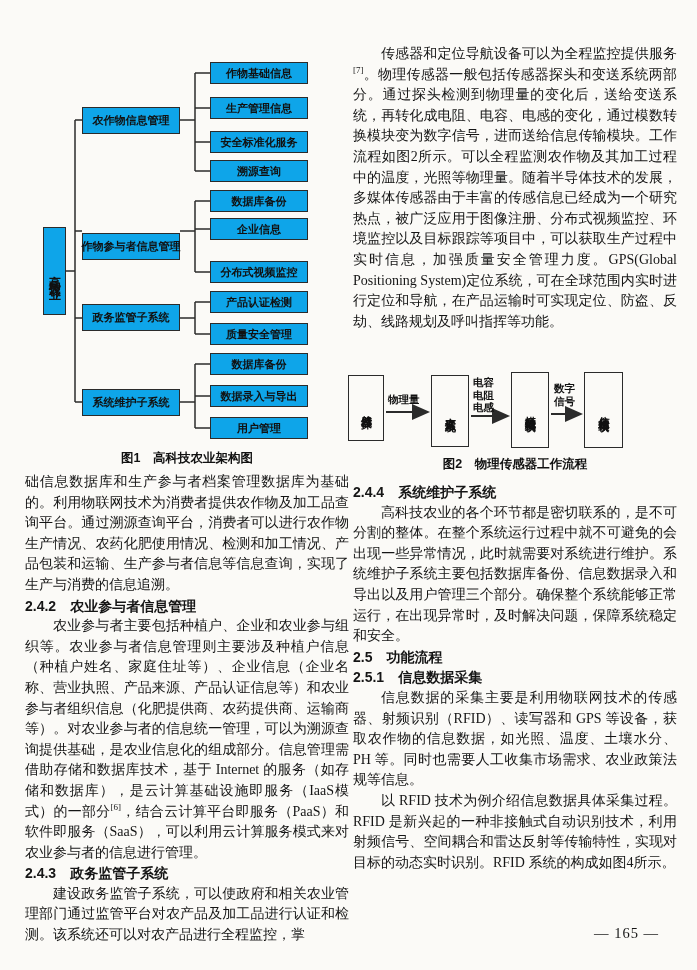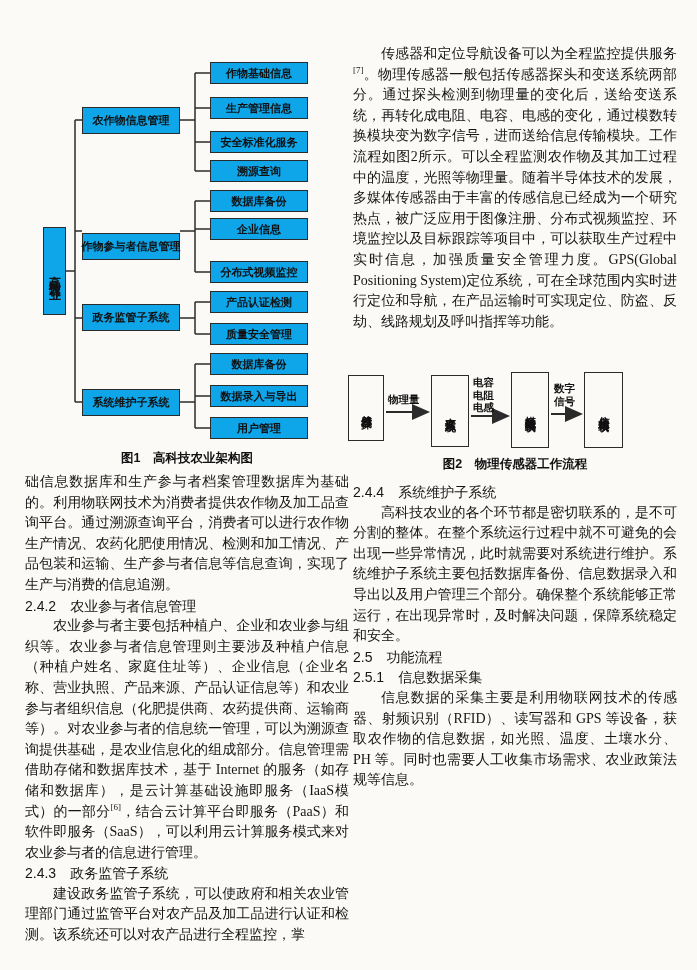--- a/index.html
+++ b/index.html
@@ -11,21 +11,21 @@
     font-family:"Liberation Serif", serif;
     overflow:hidden;
     box-shadow:0 0 4px rgba(0,0,0,.25);
   }
   
   .col{position:absolute;width:324px;font-size:14px;line-height:20.6px;text-align:justify;}
   .col p{margin:0;}
   .col p.indent{text-indent:2em;}
   .sec-head{
     font-family:"Liberation Sans", sans-serif;
-    font-weight:normal;font-size:14px;line-height:20.6px;margin:0;
+    font-weight:bold;font-size:14px;line-height:20.6px;margin:0;
     text-align:left;
   }
   sup{font-size:9px;line-height:0;}
   
   .fig-caption{
     position:absolute;width:324px;text-align:center;
     font-family:"Liberation Sans", sans-serif;
     font-weight:bold;font-size:12.5px;color:#111;
   }
   
@@ -182,16 +182,18 @@
   </div>
 
   <div class="fig-caption" style="left:353px;top:456px">图2　物理传感器工作流程</div>
 
   <div class="col" style="left:353px;top:482px">
     <p class="sec-head">2.4.4　系统维护子系统</p>
     <p class="indent">高科技农业的各个环节都是密切联系的，是不可分割的整体。在整个系统运行过程中就不可避免的会出现一些异常情况，此时就需要对系统进行维护。系统维护子系统主要包括数据库备份、信息数据录入和导出以及用户管理三个部分。确保整个系统能够正常运行，在出现异常时，及时解决问题，保障系统稳定和安全。</p>
     <p class="sec-head">2.5　功能流程</p>
     <p class="sec-head">2.5.1　信息数据采集</p>
     <p class="indent">信息数据的采集主要是利用物联网技术的传感器、射频识别（RFID）、读写器和 GPS 等设备，获取农作物的信息数据，如光照、温度、土壤水分、PH 等。同时也需要人工收集市场需求、农业政策法规等信息。</p>
+    <p class="indent">以 RFID 技术为例介绍信息数据具体采集过程。RFID 是新兴起的一种非接触式自动识别技术，利用射频信号、空间耦合和雷达反射等传输特性，实现对目标的动态实时识别。RFID 系统的构成如图4所示。</p>
   </div>
 
+  <div id="page-number">— 165 —</div>
 
 </div>
 
 </body></html>

